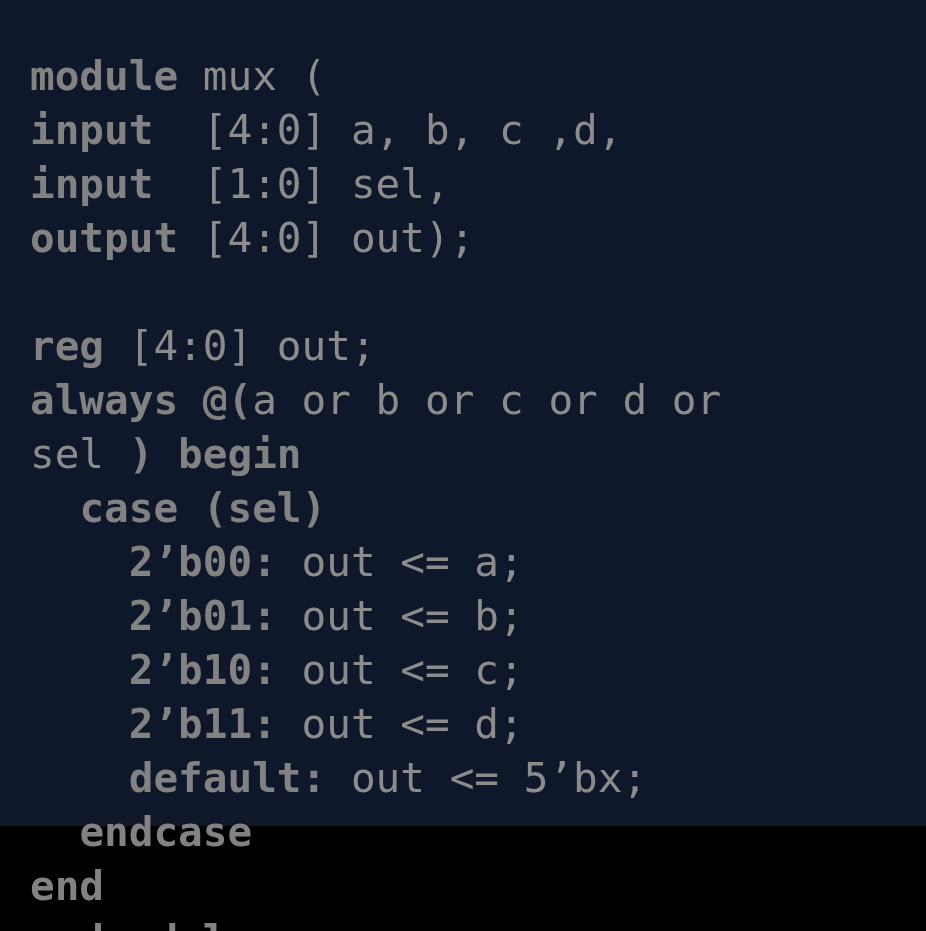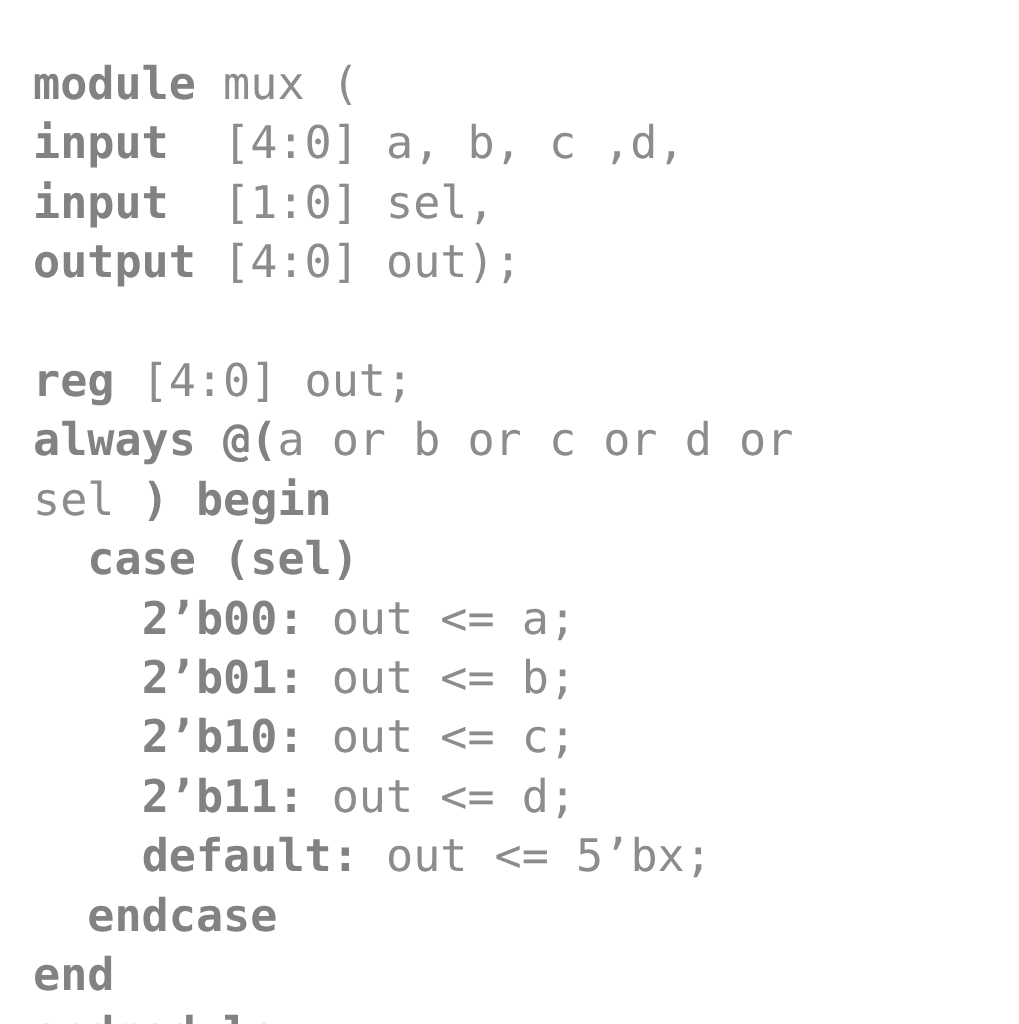--- a/index.html
+++ b/index.html
@@ -11,22 +11,22 @@
   body {
     width: 926px;
     height: 931px;
     overflow: hidden;
     font-family: "DejaVu Sans Mono", "Liberation Mono", monospace;
   }
 
   #code-slide {
     position: relative;
     width: 926px;
-    height: 931px;
-    background: #ffffff;
+    height: 826px;
+    background: #0f172a;
     box-sizing: border-box;
     padding: 8px 0 0 30px;
   }
 
   .code-block {
     display: block;
     font-family: "DejaVu Sans Mono", "Liberation Mono", monospace;
     font-size: 41px;
     line-height: 54px;
     letter-spacing: 0px;

